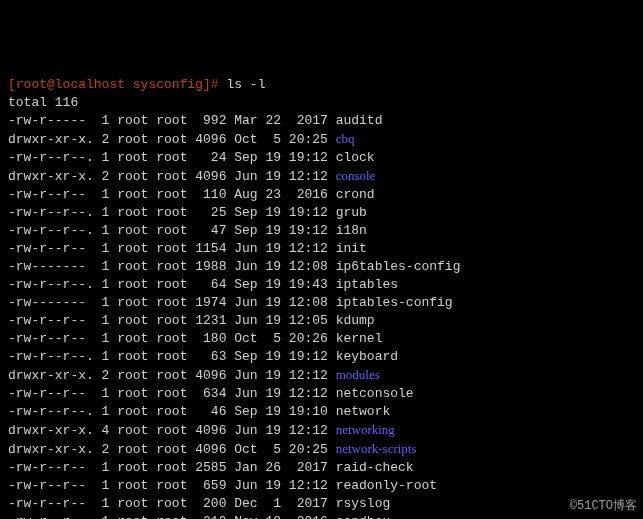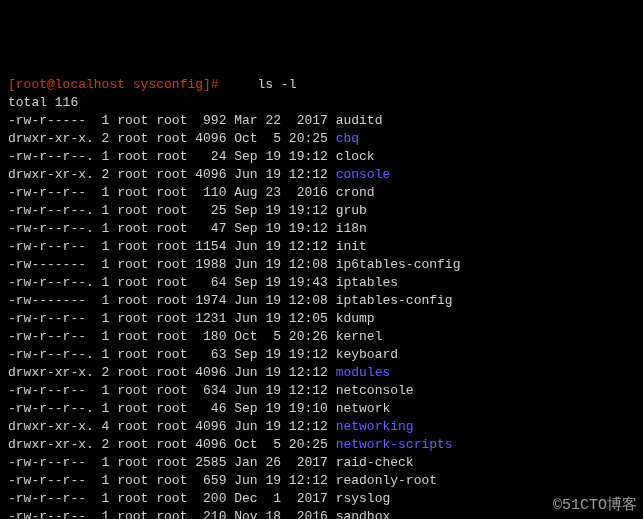--- a/index.html
+++ b/index.html
@@ -12,28 +12,28 @@
     line-height: 18px;
     width: 643px;
     height: 519px;
     box-sizing: border-box;
     overflow: hidden;
     position: relative;
     white-space: pre;
   }
   .line { white-space: pre; }
   .prompt-host { color: #c2410c; }
-  .cmd { color: #d0d0d0; margin-left: 31px; }
-  .dir { color: #5f5fff; }
+  .cmd { color: #d0d0d0; }
+  .dir { color: #5f5fff; font-family: Liberation Serif, serif; }
   .watermark {
     position: absolute;
     right: 6px;
     bottom: 4px;
     color: rgba(255,255,255,0.6);
-    font-size: 15px;
+    font-size: 12px;
     text-align: center;
   }
 </style>
 </head>
 <body>
 
 
 
 <div id="terminal"><div class="line"><span class="prompt-host">[root@localhost sysconfig]#</span> <span class="cmd">ls -l</span></div><div class="line">total 116</div><div class="line">-rw-r-----  1 root root  992 Mar 22  2017 <span class="">auditd</span></div><div class="line">drwxr-xr-x. 2 root root 4096 Oct  5 20:25 <span class="dir">cbq</span></div><div class="line">-rw-r--r--. 1 root root   24 Sep 19 19:12 <span class="">clock</span></div><div class="line">drwxr-xr-x. 2 root root 4096 Jun 19 12:12 <span class="dir">console</span></div><div class="line">-rw-r--r--  1 root root  110 Aug 23  2016 <span class="">crond</span></div><div class="line">-rw-r--r--. 1 root root   25 Sep 19 19:12 <span class="">grub</span></div><div class="line">-rw-r--r--. 1 root root   47 Sep 19 19:12 <span class="">i18n</span></div><div class="line">-rw-r--r--  1 root root 1154 Jun 19 12:12 <span class="">init</span></div><div class="line">-rw-------  1 root root 1988 Jun 19 12:08 <span class="">ip6tables-config</span></div><div class="line">-rw-r--r--. 1 root root   64 Sep 19 19:43 <span class="">iptables</span></div><div class="line">-rw-------  1 root root 1974 Jun 19 12:08 <span class="">iptables-config</span></div><div class="line">-rw-r--r--  1 root root 1231 Jun 19 12:05 <span class="">kdump</span></div><div class="line">-rw-r--r--  1 root root  180 Oct  5 20:26 <span class="">kernel</span></div><div class="line">-rw-r--r--. 1 root root   63 Sep 19 19:12 <span class="">keyboard</span></div><div class="line">drwxr-xr-x. 2 root root 4096 Jun 19 12:12 <span class="dir">modules</span></div><div class="line">-rw-r--r--  1 root root  634 Jun 19 12:12 <span class="">netconsole</span></div><div class="line">-rw-r--r--. 1 root root   46 Sep 19 19:10 <span class="">network</span></div><div class="line">drwxr-xr-x. 4 root root 4096 Jun 19 12:12 <span class="dir">networking</span></div><div class="line">drwxr-xr-x. 2 root root 4096 Oct  5 20:25 <span class="dir">network-scripts</span></div><div class="line">-rw-r--r--  1 root root 2585 Jan 26  2017 <span class="">raid-check</span></div><div class="line">-rw-r--r--  1 root root  659 Jun 19 12:12 <span class="">readonly-root</span></div><div class="line">-rw-r--r--  1 root root  200 Dec  1  2017 <span class="">rsyslog</span></div><div class="line">-rw-r--r--  1 root root  210 Nov 18  2016 <span class="">sandbox</span></div></div>
 <div class="watermark">©51CTO博客</div>

